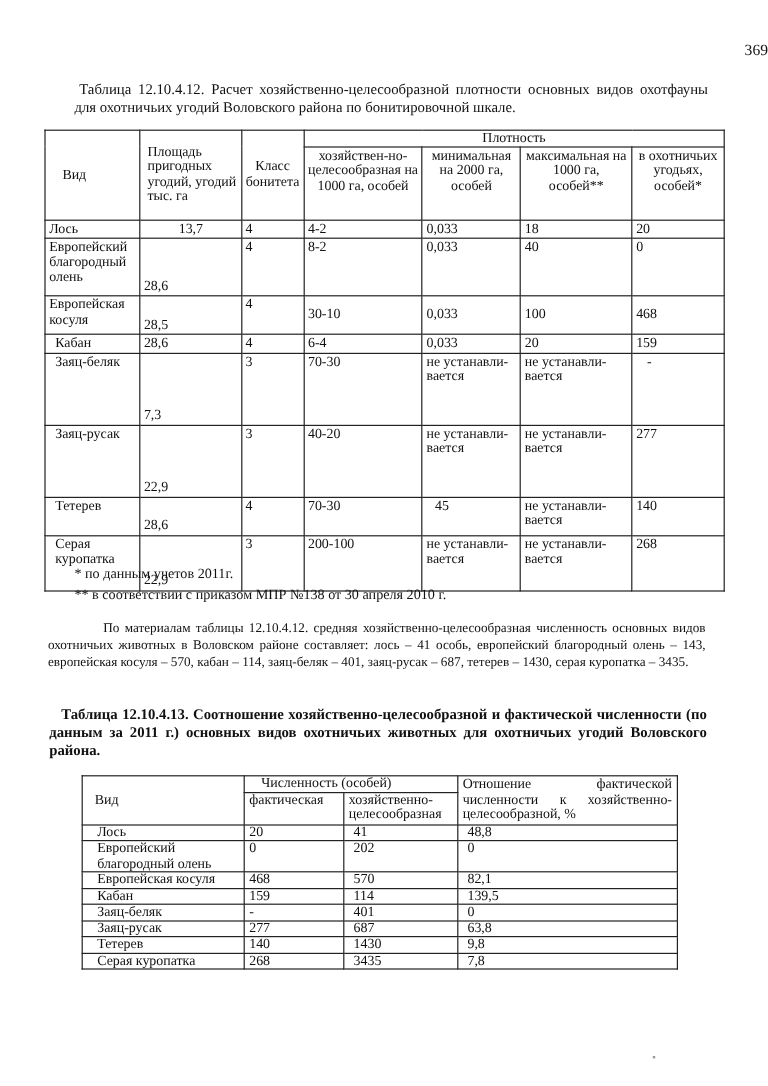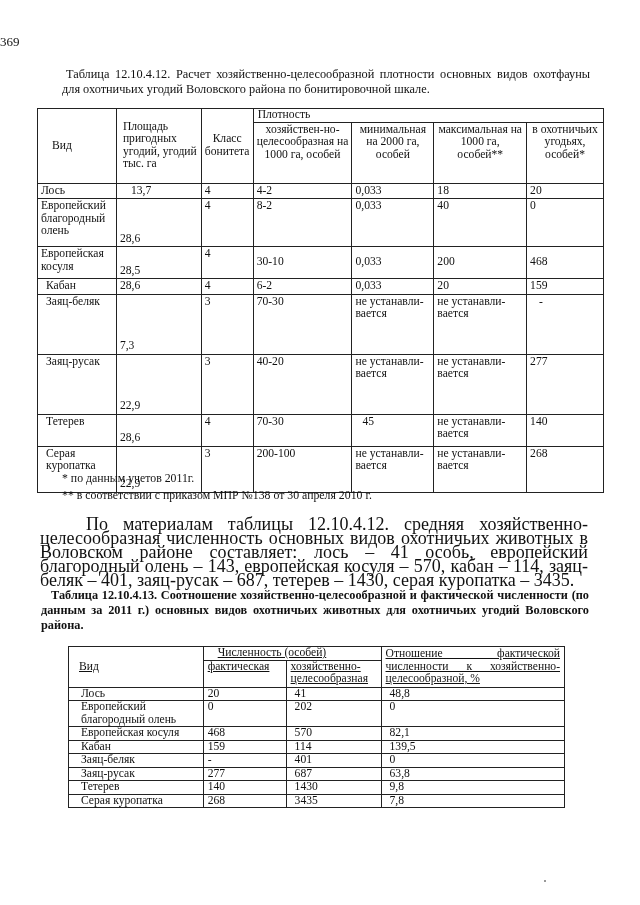--- a/index.html
+++ b/index.html
@@ -1,34 +1,34 @@
 <!DOCTYPE html>
 <html><head>
 <meta charset="utf-8">
 <style>
   html, body { margin:0; padding:0; background:#ffffff; }
   body { width:640px; height:905px; position:relative; overflow:hidden;
          font-family:"Liberation Serif","DejaVu Serif",serif; color:#111; }
-  .page-num { position:absolute; top:34px; left:0; width:640px; text-align:left; font-size:13px; }
+  .page-num { position:absolute; top:34px; left:0; width:640px; text-align:right; font-size:13px; }
   .caption { position:absolute; left:62px; width:528px; font-size:12.3px; line-height:15px; text-align:justify; }
   .caption1 { top:67px; text-indent:4px; }
   table { border-collapse:collapse; position:absolute; font-size:11.6px; line-height:12.5px; }
   td, th { border:1px solid #222; padding:1px 3px; font-weight:normal; vertical-align:top; text-align:left; }
   #t1 { left:37px; top:108px; width:567px; }
   #t1 .hdr td { text-align:center; vertical-align:middle; }
   #t1 .hdr td.vid { text-align:left; padding-left:14px; }
   #t1 .hdr td.area { text-align:left; padding-left:6px; }
   #t1 td.areav { vertical-align:bottom; }
   .foot { position:absolute; left:62px; font-size:11.8px; }
-  .para { position:absolute; left:40px; width:548px; top:517px; font-size:18px; line-height:14px; text-align:justify; }
+  .para { position:absolute; left:40px; width:548px; top:517px; font-size:11px; line-height:14px; text-align:justify; }
   .para .indent { display:inline-block; width:46px; }
   .caption2 { top:588px; left:41px; width:548px; text-indent:10px;font-weight:bold; }
   #t2 { left:68px; top:646px; width:497px; font-size:11.6px; line-height:12.5px; }
   #t2 td { padding:0px 4px; }
-  #t2 .hdr td { vertical-align:top;text-decoration:underline; }
+  #t2 .hdr td { vertical-align:top; }
   .just { text-align:justify; text-align-last:auto; }
   .dot { position:absolute; left:544px; top:880px; width:2px; height:2px; background:#999; }
 </style>
 </head>
 <body>
 
 <div class="page-num">369</div>
 
 <div class="caption caption1">Таблица 12.10.4.12. Расчет хозяйственно-целесообразной плотности основных видов охотфауны для охотничьих угодий Воловского района по бонитировочной шкале.</div>
 
@@ -40,31 +40,31 @@
       <col style="width:99px">
     <col style="width:82px">
       <col style="width:93px">
       <col style="width:77px">
   </colgroup>
   <tbody>
       <tr class="hdr">
     <td class="vid" rowspan="2">Вид</td>
     <td class="area" rowspan="2">Площадь пригодных угодий, угодий тыс. га</td>
     <td rowspan="2">Класс бонитета</td>
-    <td colspan="4" style="text-align:left;padding:0 4px;margin-left:18px;">Плотность</td>
+    <td colspan="4" style="text-align:center;padding:0 4px;margin-left:18px;">Плотность</td>
   </tr>
   <tr class="hdr">
     <td style="vertical-align:top">хозяйствен-но-целесообразная на 1000 га, особей</td>
     <td style="vertical-align:top;height:58px">минимальная на 2000 га, особей</td>
     <td style="vertical-align:top">максимальная на 1000 га, особей**</td>
     <td style="vertical-align:top">в охотничьих угодьях, особей*</td>
   </tr>
   <tr>
     <td>Лось</td>
-    <td class="areav" style="padding-left:14px">13,7</td>
+    <td class="areav" style="padding-left:32px">13,7</td>
     <td>4</td>
     <td>4-2</td>
     <td>0,033</td>
     <td>18</td>
     <td>20</td>
   </tr>
   <tr style="height:48px">
     <td>Европейский благородный олень</td>
     <td class="areav">28,6</td>
     <td>4</td>
@@ -72,28 +72,28 @@
     <td>0,033</td>
     <td>40</td>
     <td>0</td>
   </tr>
   <tr style="height:32px">
     <td>Европейская косуля</td>
     <td class="areav">28,5</td>
     <td>4</td>
     <td style="vertical-align:middle">30-10</td>
     <td style="vertical-align:middle">0,033</td>
-    <td style="vertical-align:middle">200</td>
+    <td style="vertical-align:middle">100</td>
     <td style="vertical-align:middle">468</td>
   </tr>
   <tr>
     <td style="padding-left:8px">Кабан</td>
     <td>28,6</td>
     <td>4</td>
-    <td>6-2</td>
+    <td>6-4</td>
     <td>0,033</td>
     <td>20</td>
     <td>159</td>
   </tr>
   <tr style="height:60px">
     <td style="padding-left:8px">Заяц-беляк</td>
     <td class="areav">7,3</td>
     <td>3</td>
     <td>70-30</td>
     <td style="width:70px">не устанавли-вается</td>

